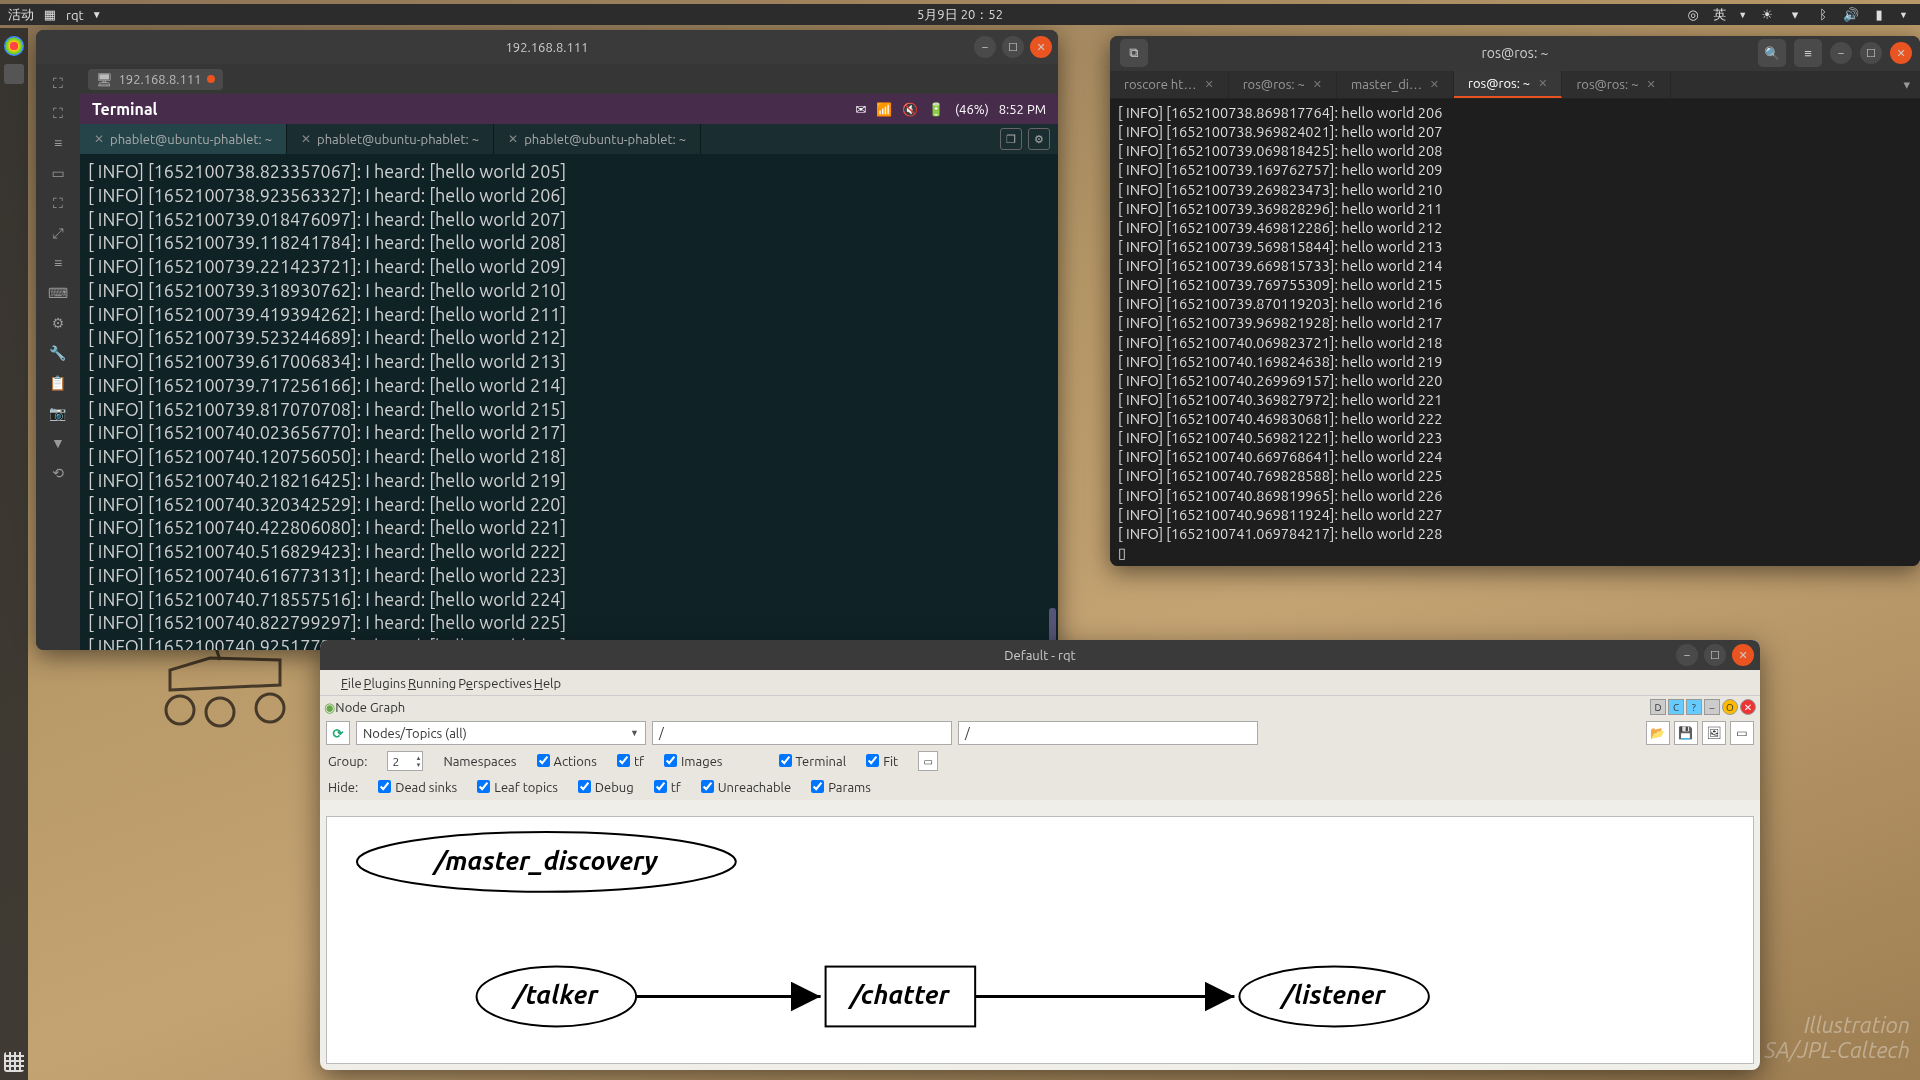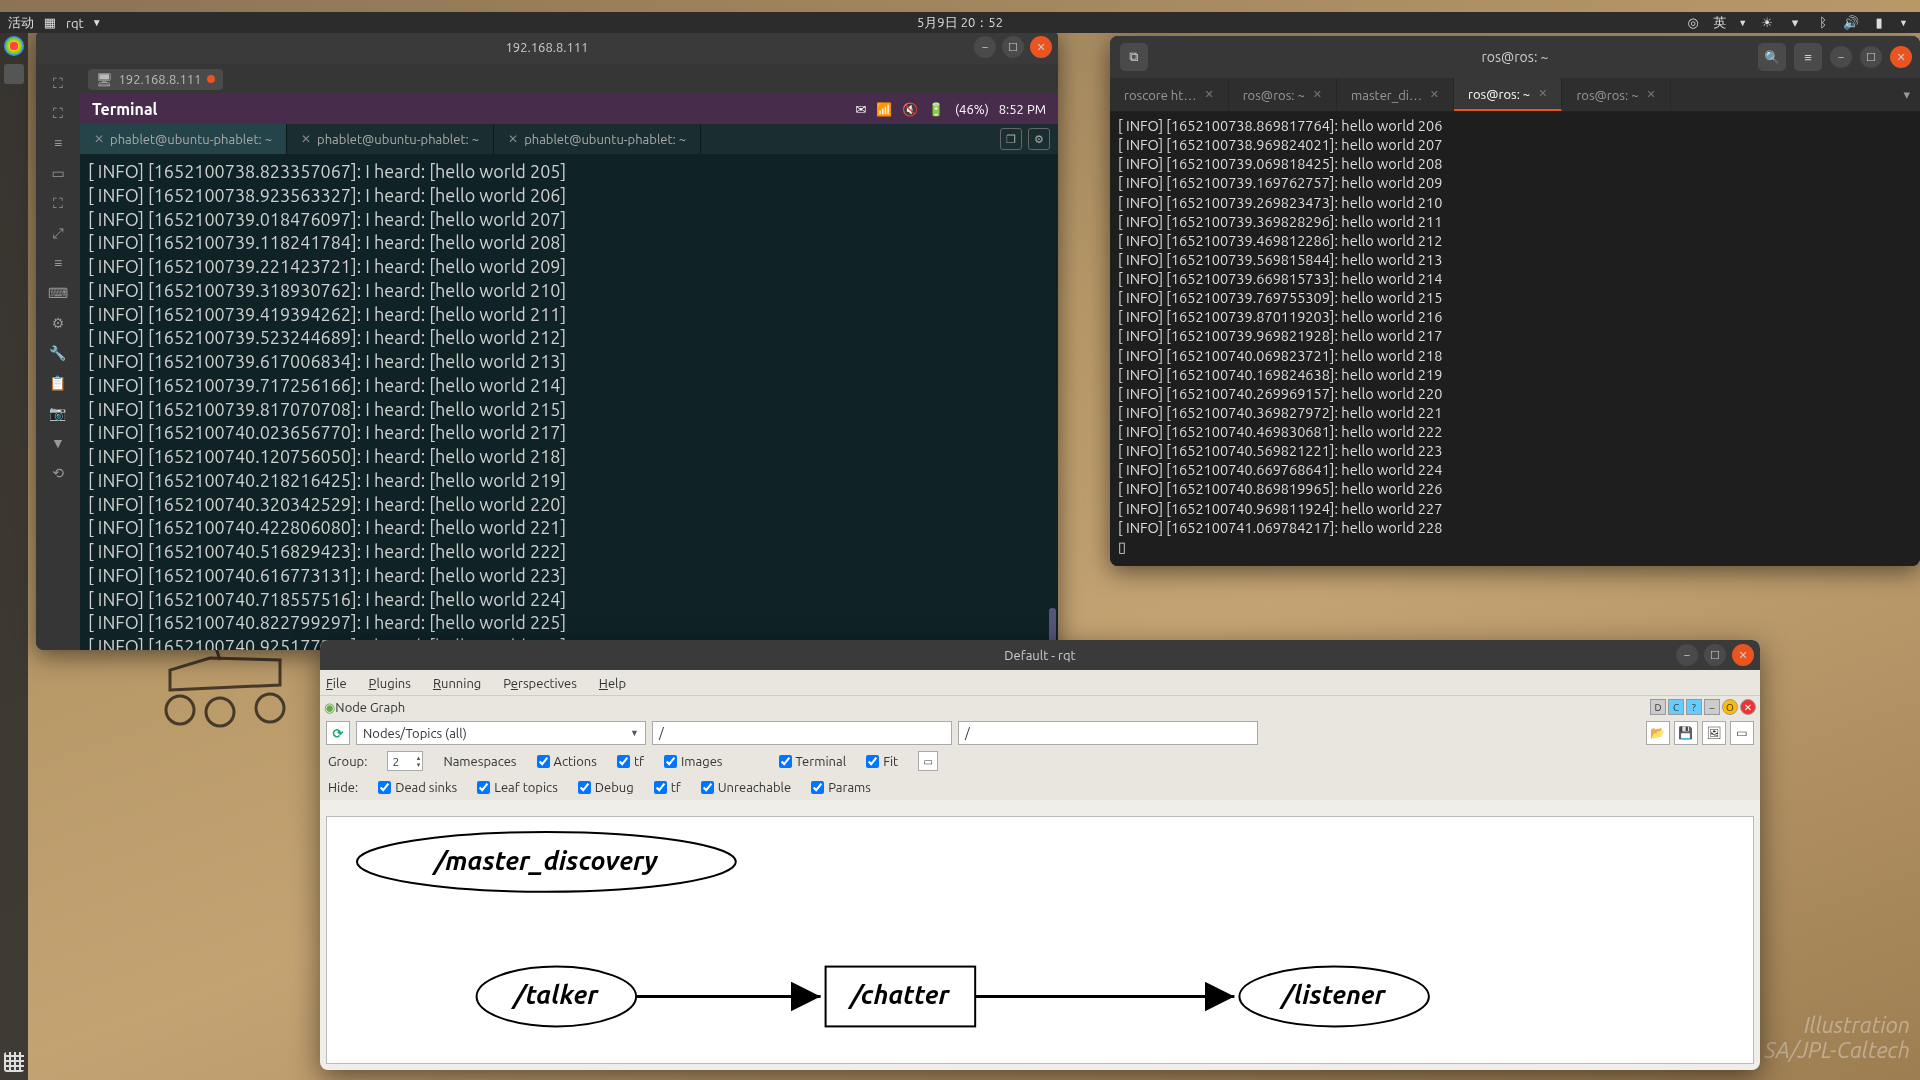--- a/index.html
+++ b/index.html
@@ -1,18 +1,18 @@
 <!DOCTYPE html>
 <html><head>
 <meta charset="utf-8">
 <style>
 *{margin:0;padding:0;box-sizing:border-box;font-family:"Ubuntu",Arial,sans-serif}
 body{width:1920px;height:1080px;background:#1a1a1a;overflow:hidden;position:relative}
 .desktop{position:absolute;inset:0;background:linear-gradient(160deg,#8b7355 0%,#b89968 40%,#c4a373 60%,#9d7e52 100%)}
-.topbar{position:absolute;top:12px;left:0;right:0;height:21px;background:#2c2c2c;color:#ddd;display:flex;align-items:center;font-size:13px;z-index:100}
+.topbar{position:absolute;top:4px;left:0;right:0;height:21px;background:#2c2c2c;color:#ddd;display:flex;align-items:center;font-size:13px;z-index:100}
 .topbar-left{display:flex;align-items:center;gap:8px;padding-left:8px}
 .topbar-center{position:absolute;left:50%;transform:translateX(-50%)}
 .topbar-right{margin-left:auto;display:flex;align-items:center;gap:12px;padding-right:12px}
 .topbar-icon{width:16px;height:16px;display:inline-flex;align-items:center;justify-content:center}
 .dock{position:absolute;left:0;top:28px;bottom:0;width:28px;background:rgba(40,40,40,.85);z-index:50;display:flex;flex-direction:column;gap:8px;padding-top:8px;align-items:center}
 .dock-item{width:20px;height:20px;background:#555;border-radius:3px}
 .dock-spacer{flex:1}
 
 .win1{position:absolute;left:36px;top:30px;width:1022px;height:620px;background:#2b2b2b;border-radius:8px;box-shadow:0 6px 24px rgba(0,0,0,.5);display:flex;overflow:hidden;z-index:20}
 .win1-titlebar{position:absolute;top:0;left:0;right:0;height:34px;background:#3a3a3a;display:flex;align-items:center;justify-content:center;color:#ccc;font-size:13px}
@@ -44,38 +44,38 @@
 .win2-tabs{height:34px;background:#2e2e2e;display:flex;align-items:stretch;font-size:13px;color:#999;border-bottom:1px solid #222}
 .win2-tab{padding:0 14px;display:flex;align-items:center;gap:8px;cursor:pointer;border-right:1px solid #272727}
 .win2-tab.active{color:#fff;border-bottom:2px solid #e95420;background:#383838}
 .win2-tab .x{color:#777;font-size:11px}
 .win2-tabs .trail{margin-left:auto;padding-right:10px;display:flex;align-items:center;color:#999}
 .win2-out{flex:1;background:#1e1e1e;padding:4px 8px;font-family:"Ubuntu Mono",monospace;font-size:14.5px;color:#ddd;line-height:1.32}
 
 .win3{position:absolute;left:320px;top:640px;width:1440px;height:430px;background:#f0eee8;border-radius:8px;box-shadow:0 8px 28px rgba(0,0,0,.5);z-index:30;overflow:hidden;display:flex;flex-direction:column;font-size:13px;color:#333}
 .win3-tb{height:30px;background:#3a3a3a;display:flex;align-items:center;justify-content:center;color:#ccc;position:relative}
 .win3-tb .ctrls{position:absolute;right:6px;display:flex;gap:6px}
-.win3-menu{height:26px;background:#e8e6de;display:flex;align-items:center;gap:22px;padding:0 6px;border-bottom:1px solid #ccc}
+.win3-menu{height:26px;background:#e8e6de;display:flex;align-items:center;gap:2px;padding:0 21px;border-bottom:1px solid #ccc}
 .win3-menu span{cursor:pointer}
 .win3-menu u{text-decoration:underline}
 .ng-label{height:22px;background:#e8e6de;display:flex;align-items:center;padding-left:4px;justify-content:space-between;padding-right:4px}
 .ng-label .ic-row{display:flex;gap:2px}
 .ng-ic{width:16px;height:16px;background:#ccc;border:1px solid #999;font-size:10px;display:flex;align-items:center;justify-content:center}
 .ng-toolbar{height:30px;background:#e8e6de;display:flex;align-items:center;gap:6px;padding:0 6px}
 .refresh-btn{width:24px;height:24px;background:#fff;border:1px solid #aaa;display:flex;align-items:center;justify-content:center;color:#2a7;font-weight:bold;cursor:pointer}
 .combo{width:290px;height:24px;background:#fff;border:1px solid #aaa;display:flex;align-items:center;padding:0 6px;justify-content:space-between}
 .combo .tri{font-size:9px;color:#555}
 .txtf{height:24px;background:#fff;border:1px solid #aaa;padding:0 6px;display:flex;align-items:center}
 .txtf.a{width:300px}.txtf.b{width:300px}
 .tbar-right{margin-left:auto;display:flex;gap:4px}
 .tbar-ic{width:24px;height:24px;background:#fff;border:1px solid #aaa;display:flex;align-items:center;justify-content:center;font-size:12px}
 .ng-row{height:26px;background:#e8e6de;display:flex;align-items:center;gap:20px;padding:0 8px}
 .spin{width:36px;height:20px;background:#fff;border:1px solid #aaa;display:flex;align-items:center;padding-left:4px;font-size:12px;position:relative}
 .spin::after{content:"▴\A▾";white-space:pre;position:absolute;right:2px;font-size:7px;line-height:7px;color:#555}
-.cb{display:flex;align-items:center;gap:4px}
+.cb{display:flex;gap:4px}
 .cb input{width:13px;height:13px}
 .pic-btn{width:20px;height:20px;border:1px solid #aaa;background:#fff;font-size:10px;display:flex;align-items:center;justify-content:center}
 .canvas{flex:1;background:#fff;border:1px solid #bbb;margin:16px 6px 6px 6px;position:relative}
 .canvas svg{position:absolute;inset:0}
 
 .rover-hint{position:absolute;left:150px;top:620px;width:160px;height:110px;z-index:5;opacity:.9}
 .watermark{position:absolute;right:10px;bottom:18px;color:rgba(255,255,255,.35);font-size:22px;font-style:italic;z-index:1;text-align:right}
 </style>
 </head>
 <body>
@@ -263,20 +263,21 @@
       <div>[ INFO] [1652100739.769755309]: hello world 215</div>
       <div>[ INFO] [1652100739.870119203]: hello world 216</div>
       <div>[ INFO] [1652100739.969821928]: hello world 217</div>
       <div>[ INFO] [1652100740.069823721]: hello world 218</div>
       <div>[ INFO] [1652100740.169824638]: hello world 219</div>
       <div>[ INFO] [1652100740.269969157]: hello world 220</div>
       <div>[ INFO] [1652100740.369827972]: hello world 221</div>
       <div>[ INFO] [1652100740.469830681]: hello world 222</div>
       <div>[ INFO] [1652100740.569821221]: hello world 223</div>
       <div>[ INFO] [1652100740.669768641]: hello world 224</div>
+      <div>[ INFO] [1652100740.769828588]: hello world 225</div>
       <div>[ INFO] [1652100740.869819965]: hello world 226</div>
       <div>[ INFO] [1652100740.969811924]: hello world 227</div>
       <div>[ INFO] [1652100741.069784217]: hello world 228</div>
       <div>▯</div>
     </div>
 </div>
 
 <div class="win3">
   <div class="win3-tb">
     <span>Default - rqt</span>

